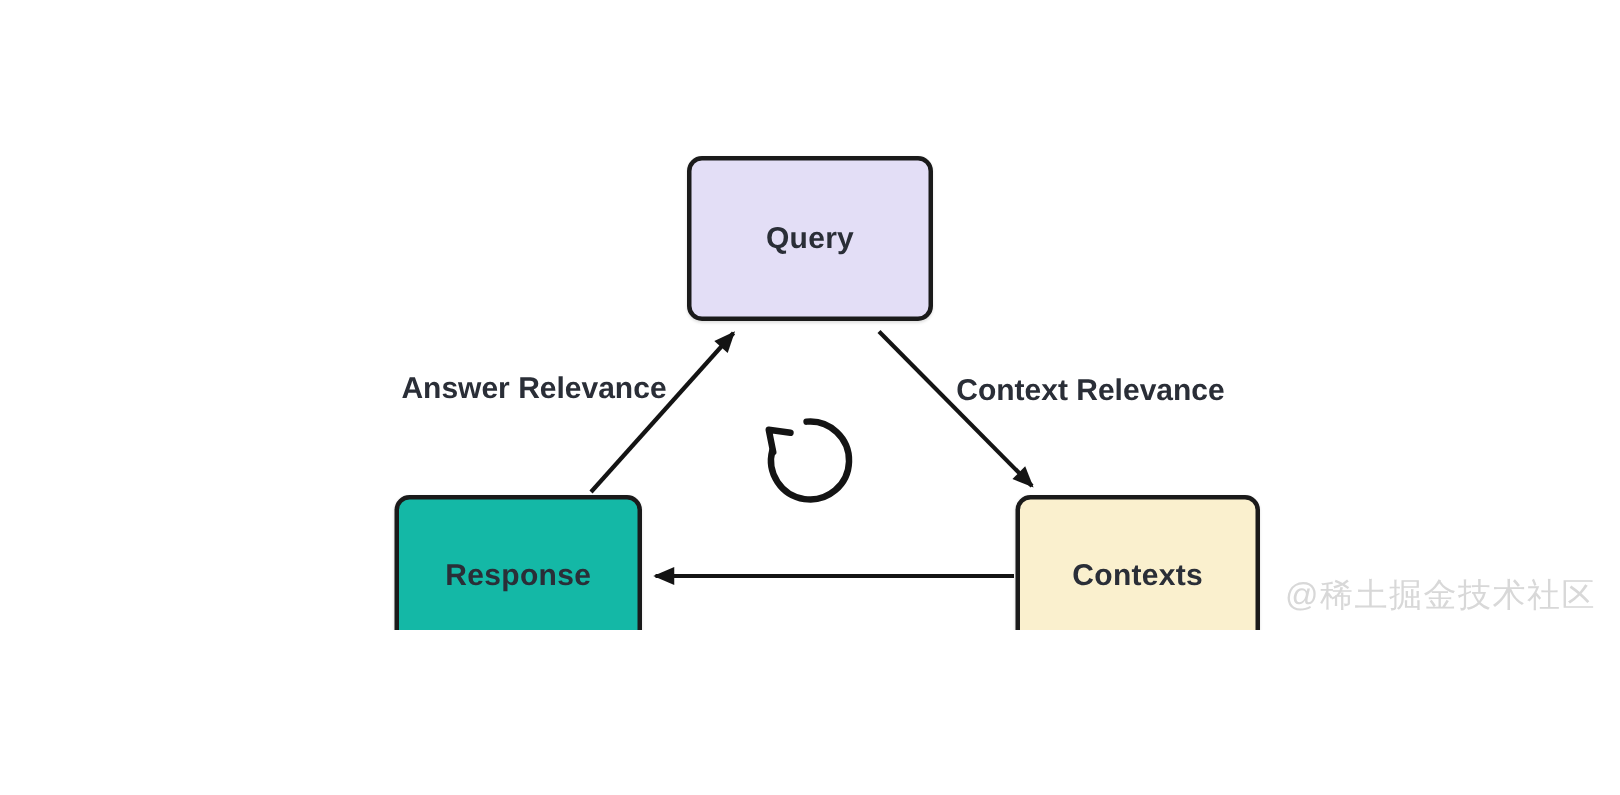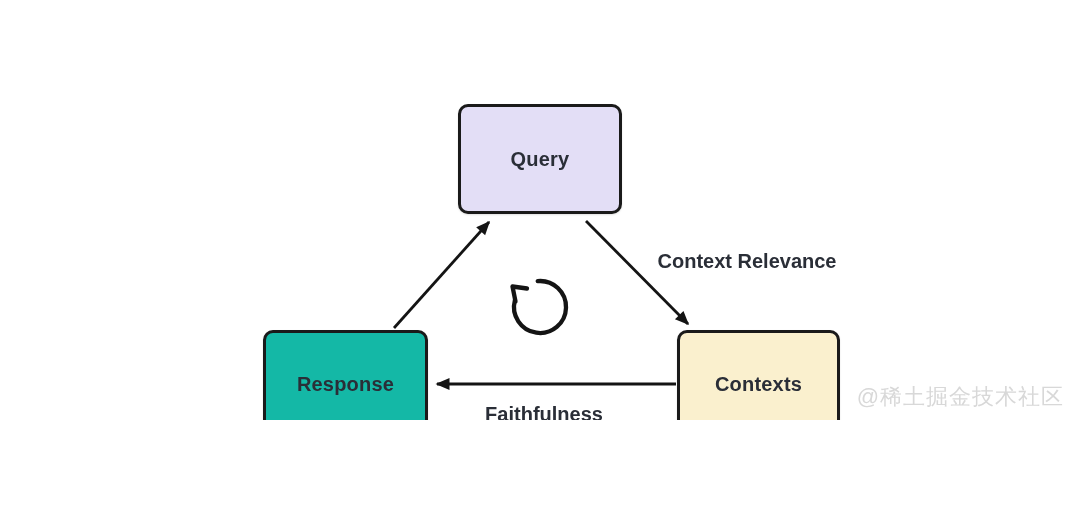--- a/index.html
+++ b/index.html
@@ -39,21 +39,21 @@
 
   .edge-label {
     position: absolute;
     transform: translate(-50%, -50%);
     font-size: 20px;
     font-weight: 700;
     color: #2a2e37;
     white-space: nowrap;
   }
   .lbl-answer-relevance  { left: 356px; top: 260px; }
-  .lbl-context-relevance { left: 727px; top: 261px; margin-left: 20px; }
+  .lbl-context-relevance { left: 727px; top: 261px; }
   .lbl-faithfulness      { left: 544px; top: 414px; }
 
   .watermark {
     position: absolute;
     right: 16px;
     bottom: 8px;
     font-size: 22px;
     color: #d8d8d8;
     letter-spacing: 1px;
   }
@@ -87,20 +87,20 @@
   </div>
 
   <div class="node node-response" style="background: #14b8a6;">
     <span class="node-label">Response</span>
   </div>
 
   <div class="node node-contexts" style="background: rgb(250, 240, 206);">
     <span class="node-label">Contexts</span>
   </div>
 
+  <div class="edge-label lbl-answer-relevance">Answer Relevance</div>
 
   <div class="edge-label lbl-context-relevance">Context Relevance</div>
 
-  <div class="edge-label lbl-faithfulness">Faithfulness</div>
 
   <div class="watermark">@稀土掘金技术社区</div>
 
 </div>
 
 </body></html>

